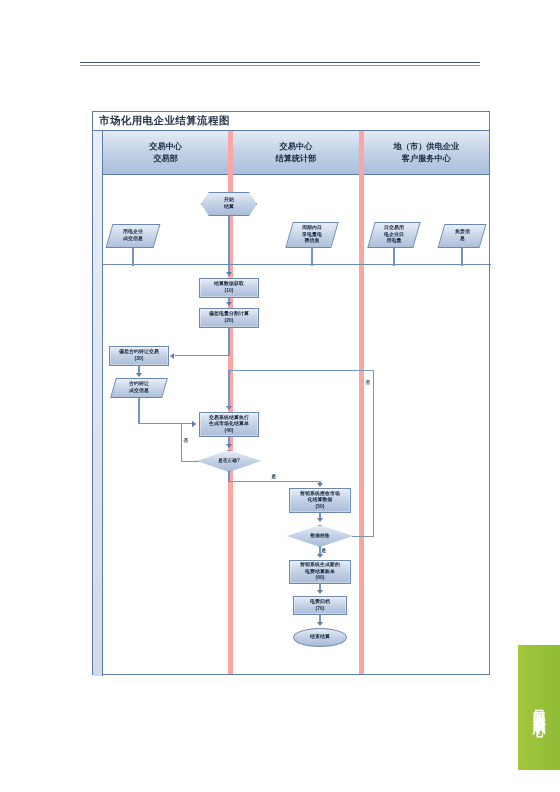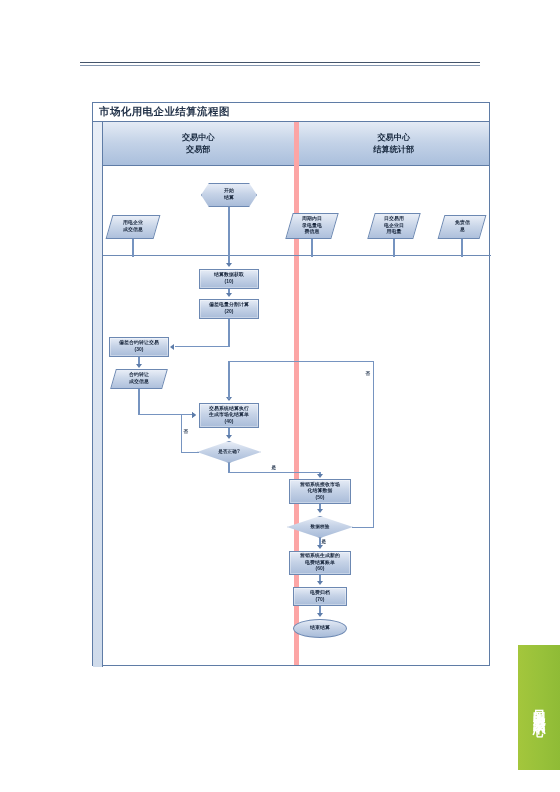--- a/index.html
+++ b/index.html
@@ -37,21 +37,21 @@
   }
   .side-tab span{
     writing-mode:vertical-rl;text-orientation:upright;
     color:#ffffff;font-size:12.5px;letter-spacing:2.2px;font-weight:700;
     font-family:"Liberation Sans","DejaVu Sans",sans-serif;
     line-height:1;
   }
 
   
   .diagram{
-    position:absolute;left:92px;top:102px;width:398px;height:564px;
+    position:absolute;left:92px;top:111px;width:398px;height:564px;
     box-sizing:border-box;border:1px solid #5f7ca6;background:#e5e5e5;
   }
   .diagram-title{
     position:absolute;left:0;top:0;width:100%;height:19px;box-sizing:border-box;
     border-bottom:1px solid #5f7ca6;background:#fff;
     display:flex;align-items:center;
     padding-left:6px;
     font-size:10.5px;font-weight:700;color:#1f2f46;letter-spacing:.4px;
     font-family:"Liberation Sans","DejaVu Sans",sans-serif;
   }
@@ -151,20 +151,25 @@
       <div class="lane">
         <div class="lane-head" style="white-space:pre-line">交易中心
 交易部</div>
         <div class="lane-body"></div>
       </div>
       <div class="lane">
         <div class="lane-head" style="white-space:pre-line">交易中心
 结算统计部</div>
         <div class="lane-body"></div>
       </div>
+      <div class="lane">
+        <div class="lane-head" style="white-space:pre-line">地（市）供电企业
+客户服务中心</div>
+        <div class="lane-body"></div>
+      </div>
     </div>
 
     <div class="band-rule"></div>
 
     <div class="shapes">
 
       <div class="node hexa" style="left:108px;top:80px;width:56px;height:24px;white-space:pre-line">开始
 结算</div>
 
       <div class="node dataio" style="left:16px;top:112px;width:48px;height:24px;">

